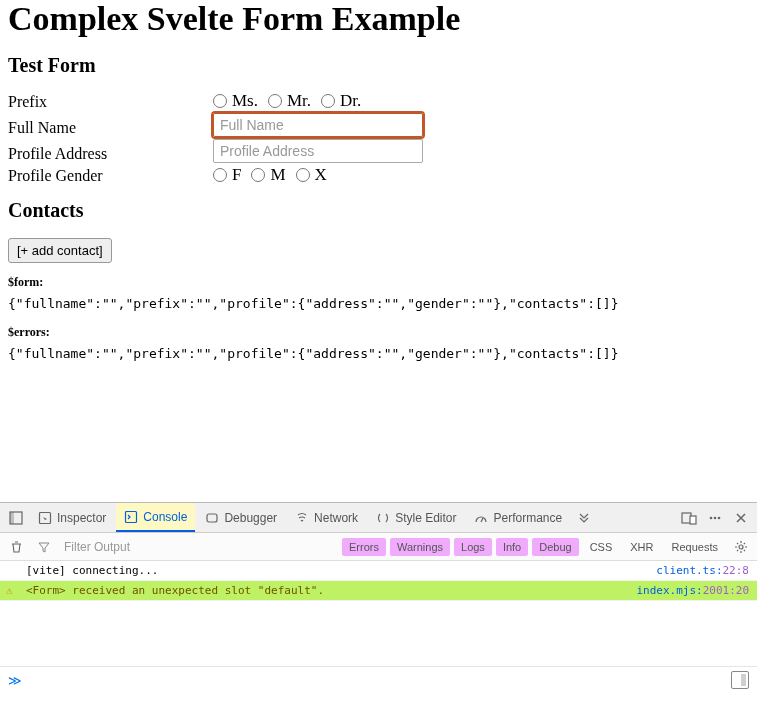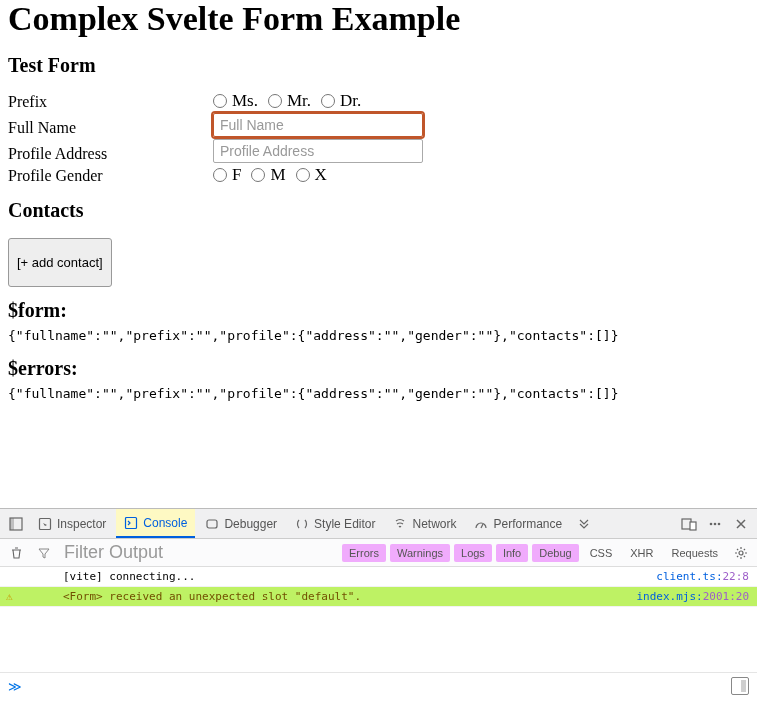--- a/index.html
+++ b/index.html
@@ -59,44 +59,44 @@
   }
   input[type="text"].focused {
     outline: 2px solid #c0562a;
     outline-offset: 0;
     border-color: #c0562a;
   }
   input::placeholder { color: #999; }
   button {
     font-family: sans-serif;
     font-size: 13px;
-    padding: 16px 8px;
+    padding: 4px 8px;
     background: #eee;
     border: 1px solid #999;
     border-radius: 3px;
     margin: 2px 0;
     cursor: pointer;
   }
   .state-label {
     font-weight: bold;
-    font-size: 20px;
+    font-size: 12px;
     margin: 10px 0 6px 0;
     font-family: Georgia, serif;
   }
   pre {
     font-family: 'DejaVu Sans Mono', Menlo, Consolas, monospace;
     font-size: 13px;
     margin: 6px 0 14px 0;
     white-space: pre-wrap;
   }
 
   
   .devtools {
     position: fixed;
-    left: 0; right: 0; bottom: 2px;
+    left: 0; right: 0; bottom: 8px;
     height: 191px;
     border-top: 1px solid #bbb;
     background: #f9f9fa;
     font-family: 'Segoe UI', Arial, sans-serif;
     font-size: 12px;
     display: flex;
     flex-direction: column;
   }
   .dt-tabs {
     display: flex;
@@ -141,21 +141,21 @@
     height: 28px;
     border-bottom: 1px solid #ddd;
     background: #fbfbfc;
     padding: 0 4px;
     gap: 4px;
   }
   .dt-filter-input {
     flex: 1;
     border: none;
     background: transparent;
-    font-size: 18px;
+    font-size: 12px;
     padding: 3px 4px;
     color: #888;
   }
   .dt-pill {
     padding: 3px 7px;
     background: #f0abfc;
     border-radius: 2px;
     font-size: 11px;
     color: #555;
     cursor: pointer;
@@ -178,21 +178,21 @@
   .dt-row.warn {
     background: #bef264;
     color: #715100;
   }
   .dt-row.warn::before {
     content: "⚠";
     position: absolute;
     left: 6px;
     color: #c89600;
   }
-  .dt-msg { flex: 1; margin-left: 37px; }
+  .dt-msg { flex: 1; }
   .dt-src {
     color: #0060df;
     white-space: nowrap;
   }
   .dt-src .ln { color: #9e5fc9; }
   .dt-input-row {
     display: flex;
     align-items: center;
     padding: 4px 8px;
     border-top: 1px solid #e5e5e5;
@@ -305,32 +305,32 @@
       <span class="dt-icon">
         <svg width="14" height="14" viewBox="0 0 14 14">
             <rect x="2" y="3" width="10" height="8" rx="2" fill="none" stroke="#666" stroke-width="1.2"></rect>
           </svg>
       </span>
       <span>Debugger</span>
     </div>
     <div class="dt-tab">
       <span class="dt-icon">
         <svg width="14" height="14" viewBox="0 0 14 14">
+            <path d="M3 4 Q7 1 11 4 M4 7 Q7 5 10 7 M6 10 Q7 9 8 10" fill="none" stroke="#666" stroke-width="1.2"></path>
+          </svg>
+      </span>
+      <span>Network</span>
+    </div>
+    <div class="dt-tab">
+      <span class="dt-icon">
+        <svg width="14" height="14" viewBox="0 0 14 14">
             <path d="M4 3 C2 5 2 9 4 11 M10 3 C12 5 12 9 10 11" fill="none" stroke="#666" stroke-width="1.2"></path>
           </svg>
       </span>
       <span>Style Editor</span>
-    </div>
-    <div class="dt-tab">
-      <span class="dt-icon">
-        <svg width="14" height="14" viewBox="0 0 14 14">
-            <path d="M3 4 Q7 1 11 4 M4 7 Q7 5 10 7 M6 10 Q7 9 8 10" fill="none" stroke="#666" stroke-width="1.2"></path>
-          </svg>
-      </span>
-      <span>Network</span>
     </div>
     <div class="dt-tab">
       <span class="dt-icon">
         <svg width="14" height="14" viewBox="0 0 14 14">
             <path d="M2 11 A5 5 0 0 1 12 11" fill="none" stroke="#666" stroke-width="1.2"></path>
             <line x1="7" y1="11" x2="9" y2="7" stroke="#666" stroke-width="1.2"></line>
           </svg>
       </span>
       <span>Performance</span>
     </div>

